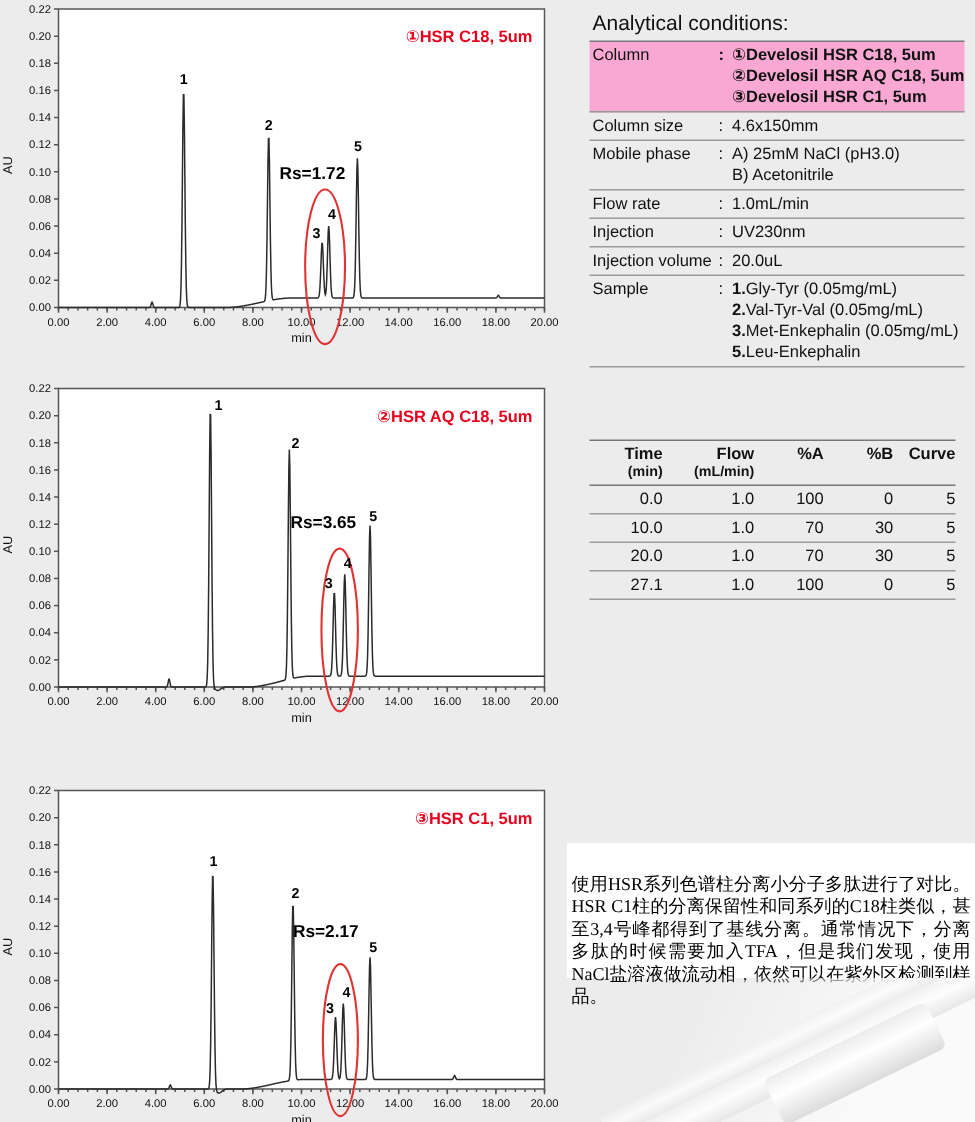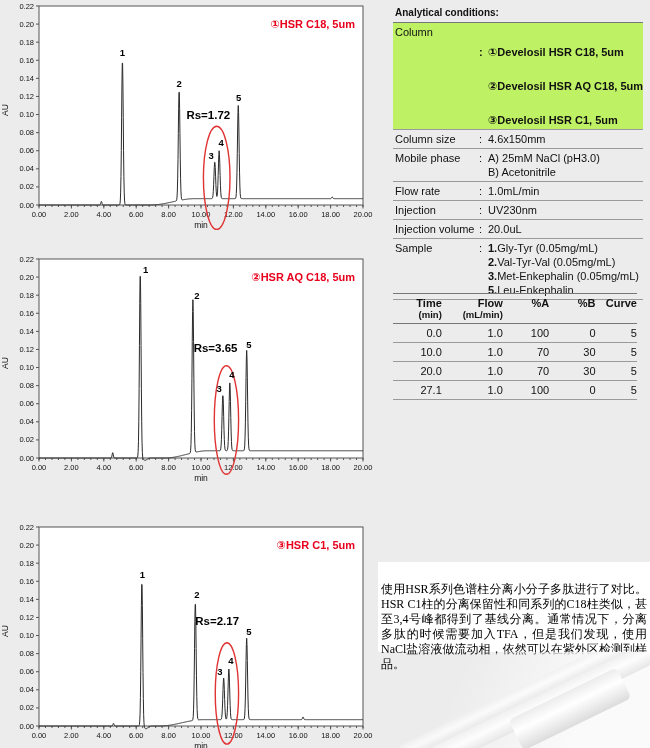--- a/index.html
+++ b/index.html
@@ -12,28 +12,28 @@
     color:#111;
   }
   .chart-block{position:absolute;left:0;width:385px;height:245px;}
   #chart1{top:2px}
   #chart2{top:255px}
   #chart3{top:523px}
   .chart-block svg{display:block}
 
   
   .right-panel{position:absolute;left:393px;top:0;width:250px;}
-  .cond-title{font-weight:bold;font-size:10px;padding:7px 0 4px 2px;border-bottom:1px solid #777;}
+  .cond-title{font-weight:normal;font-size:14px;padding:7px 0 4px 2px;border-bottom:1px solid #777;}
   .cond-row{display:flex;border-bottom:1px solid #9a9a9a;padding:2px 0;font-size:11px;line-height:14px;}
-  .cond-row.shaded{background:#bef264;}
+  .cond-row.shaded{background:#f9a8d4;}
   .cond-label{width:84px;flex:none;padding-left:2px;}
   .cond-vals{flex:1;}
   .val-line{position:relative;padding-left:9px;}
   .val-line.first:before{content:":";position:absolute;left:0;}
-  .bold{font-weight:bold;margin-top:20px;}
+  .bold{font-weight:bold;}
 
   .grad-table{position:absolute;top:293px;left:0;width:244px;font-size:11px;}
   .grad-header{display:flex;border-top:1px solid #777;border-bottom:1px solid #777;padding:3px 0;font-weight:bold;}
   .grad-row{display:flex;border-bottom:1px solid #9a9a9a;padding:3px 0;}
   .gc{text-align:right;}
   .gc0{width:20%}.gc1{width:25%}.gc2{width:19%}.gc3{width:19%}.gc4{width:17%}
   .hl2{font-size:9.5px;}
 
   .cn-box{
     position:absolute;left:378px;top:562px;width:272px;height:90px;

